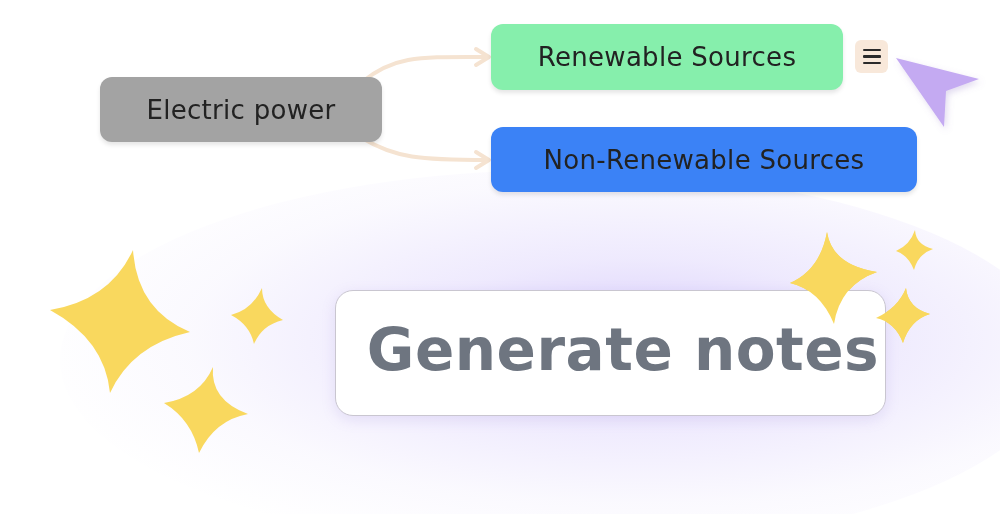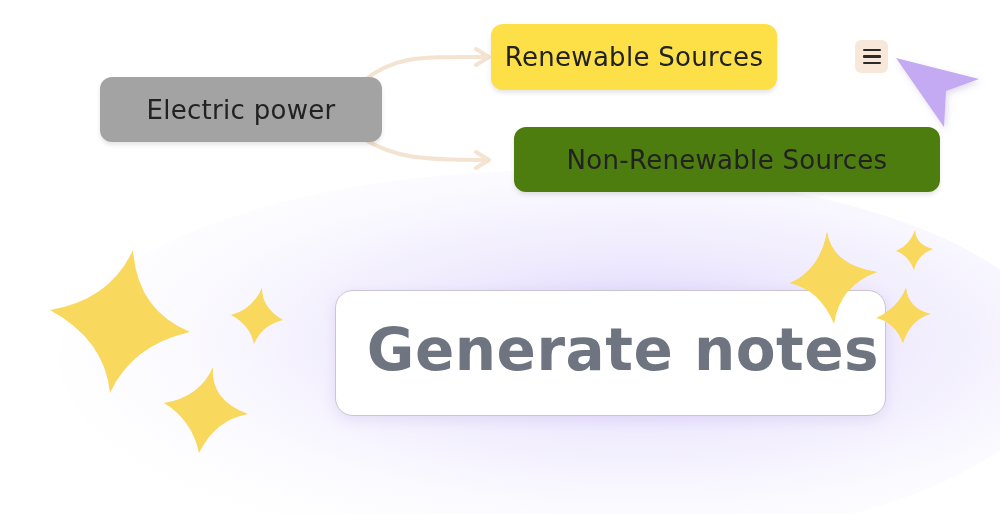--- a/index.html
+++ b/index.html
@@ -16,22 +16,22 @@
   }
   .node {
     position:absolute; box-sizing:border-box;
     border-radius:12px;
     display:flex; align-items:center; justify-content:center;
     color:#222222; font-size:26px; letter-spacing:0.3px;
     box-shadow:0 3px 4px rgba(0,0,0,0.10);
     cursor:pointer;
   }
   .node-root { left:100px; top:77px; width:282px; height:65px; background:#a3a3a3; }
-  .node-renew { left:491px; top:24px; width:286px; height:66px; background:#fde047; }
-  .node-nonrenew { left:514px; top:127px; width:426px; height:65px; background:#4d7c0f; }
+  .node-renew { left:491px; top:24px; width:352px; height:66px; background:#86efac; }
+  .node-nonrenew { left:491px; top:127px; width:426px; height:65px; background:#3b82f6; }
   .menu-btn {
     position:absolute; left:855px; top:40px; width:33px; height:33px;
     box-sizing:border-box; border-radius:6px; background:#f8e8da;
     display:flex; flex-direction:column; align-items:center; justify-content:center; gap:4px;
     cursor:pointer;
   }
   .menu-btn .bar { width:18px; height:2.5px; background:#2a2a2a; border-radius:1px; }
   svg.layer { position:absolute; left:0; top:0; }
   .gen-btn {
     position:absolute; left:335px; top:290px; width:551px; height:126px;

